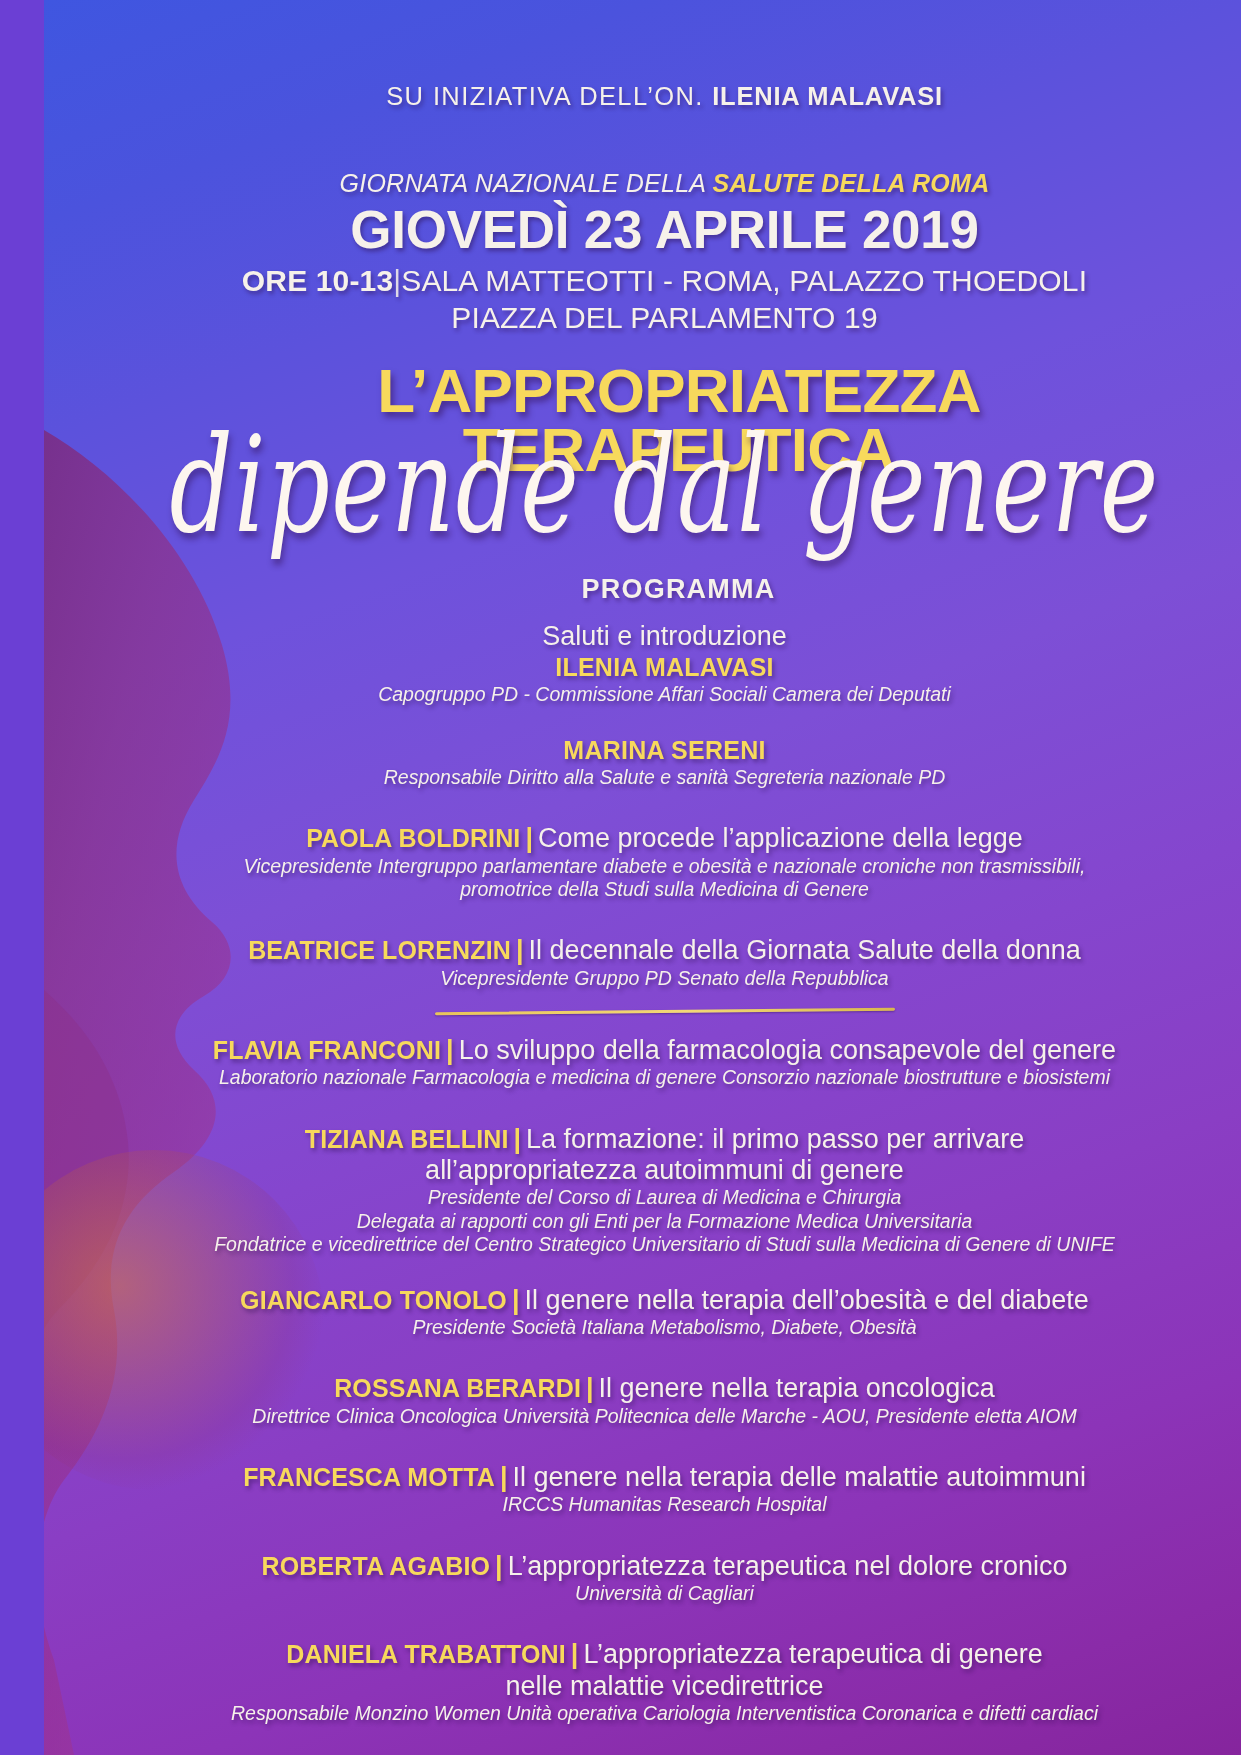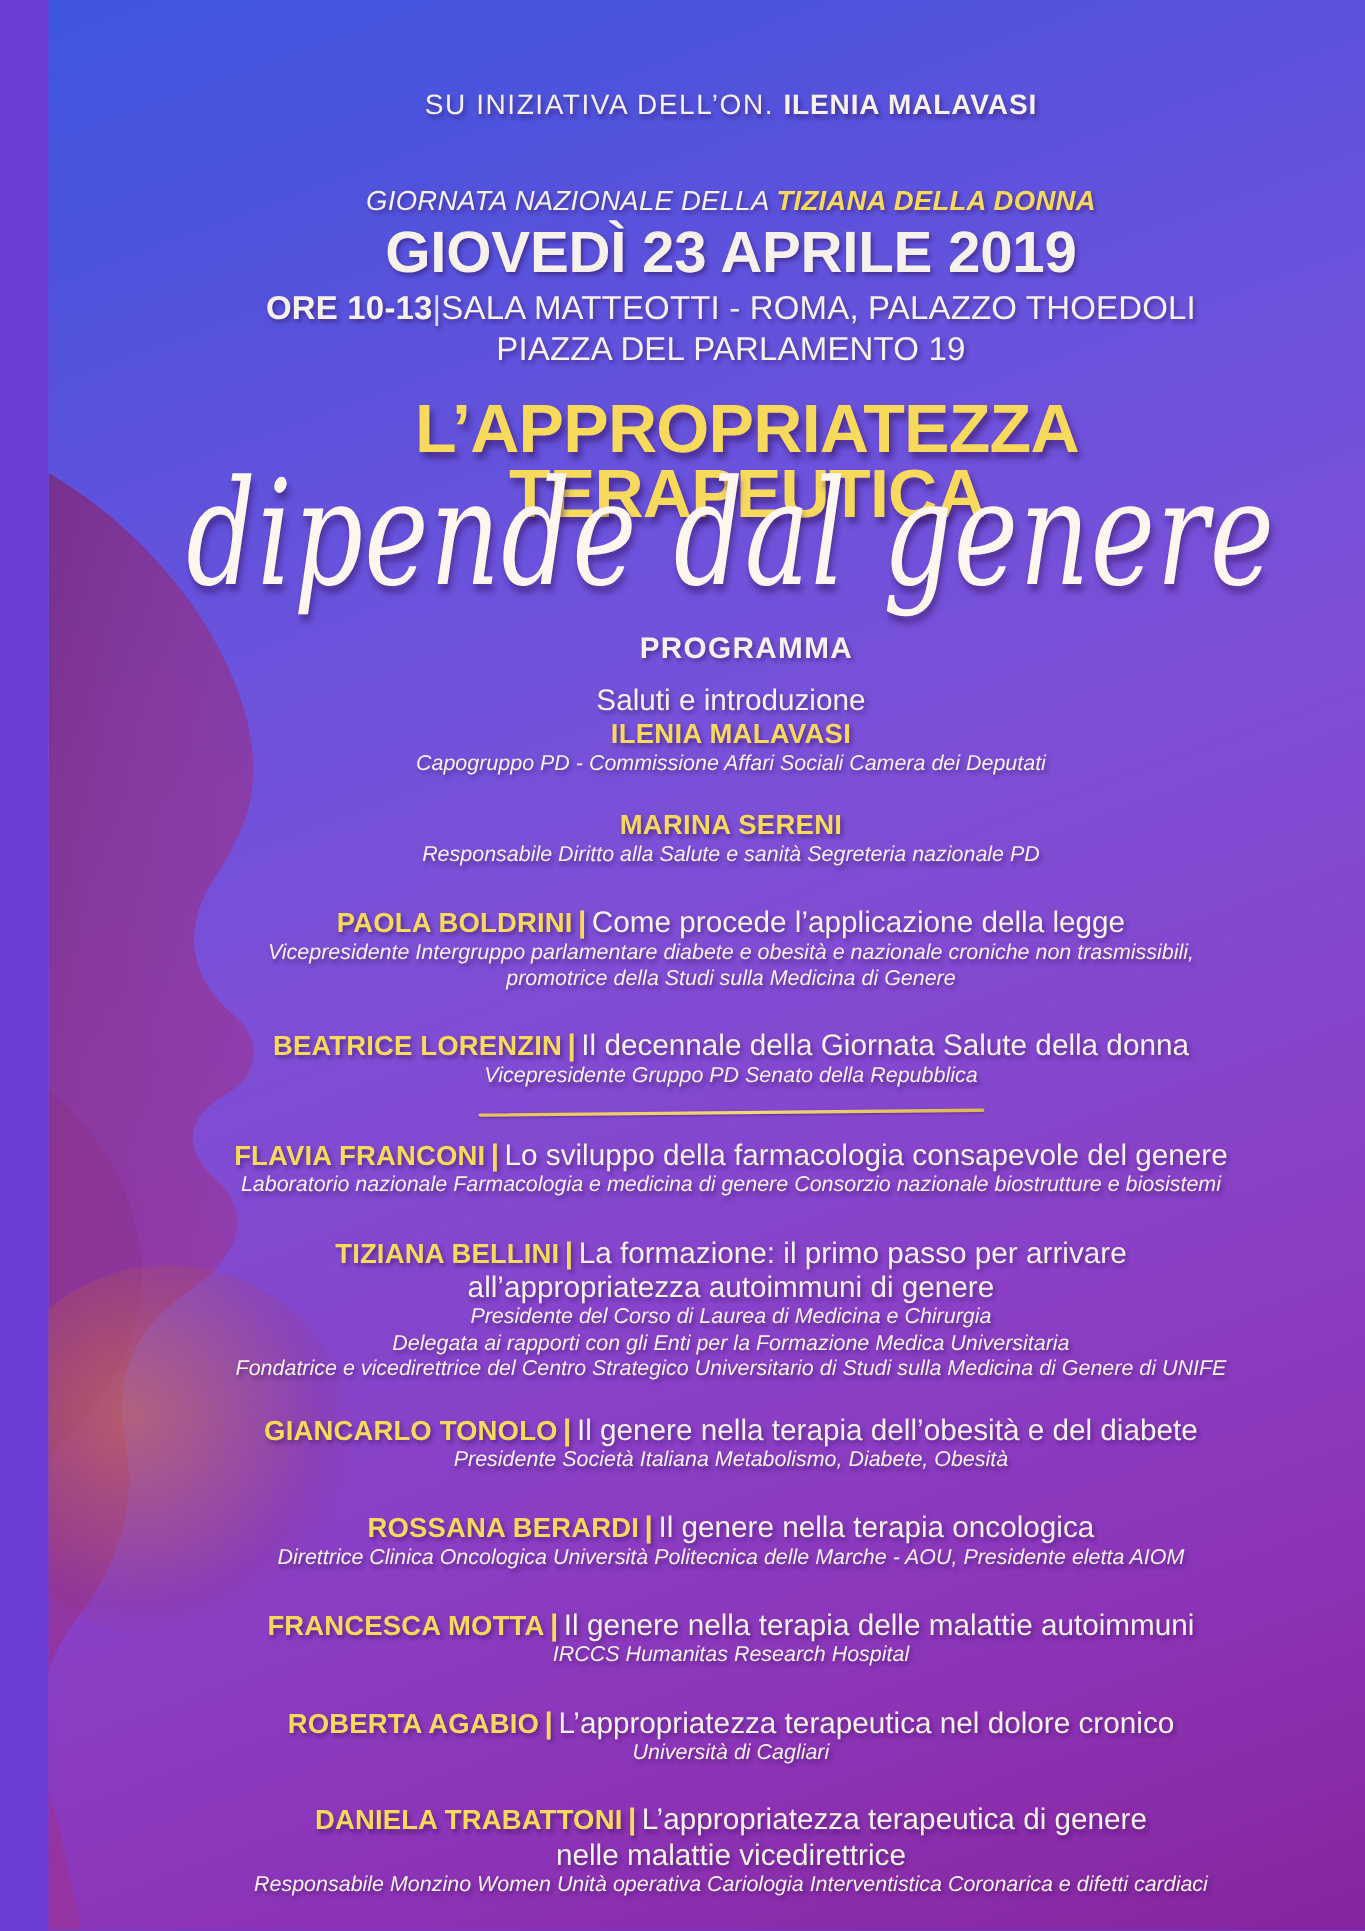--- a/index.html
+++ b/index.html
@@ -124,21 +124,21 @@
   </svg>
   <div class="glow-circle"></div>
 
   <div class="content">
 
     <div class="center txt white kicker">
       <span>SU INIZIATIVA DELL’ON. </span><b>ILENIA MALAVASI</b>
     </div>
 
     <div class="center txt white giornata">
-      <span>GIORNATA NAZIONALE DELLA </span><b>TIZIANA DELLA DONNA</b>
+      <span>GIORNATA NAZIONALE DELLA </span><b>SALUTE DELLA ROMA</b>
     </div>
     <div class="center txt white date">GIOVEDÌ 23 APRILE 2019</div>
     <div class="center txt white venue">
       <b>ORE 10-13</b><span class="bar">|</span><span>SALA MATTEOTTI - ROMA, PALAZZO THOEDOLI</span>
       <div>PIAZZA DEL PARLAMENTO 19</div>
     </div>
 
     <div class="center bigtitle">
       <div>L’APPROPRIATEZZA</div>
       <div>TERAPEUTICA</div>

